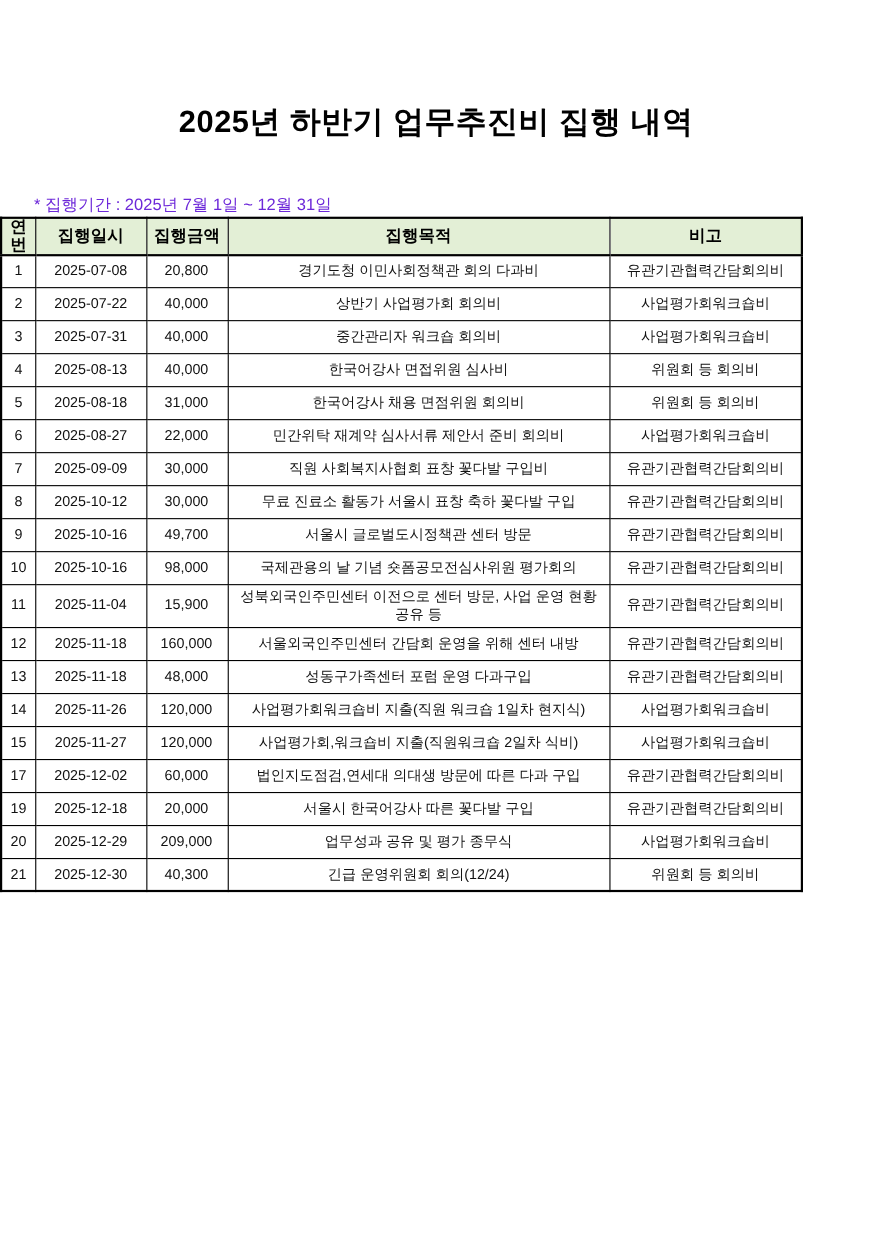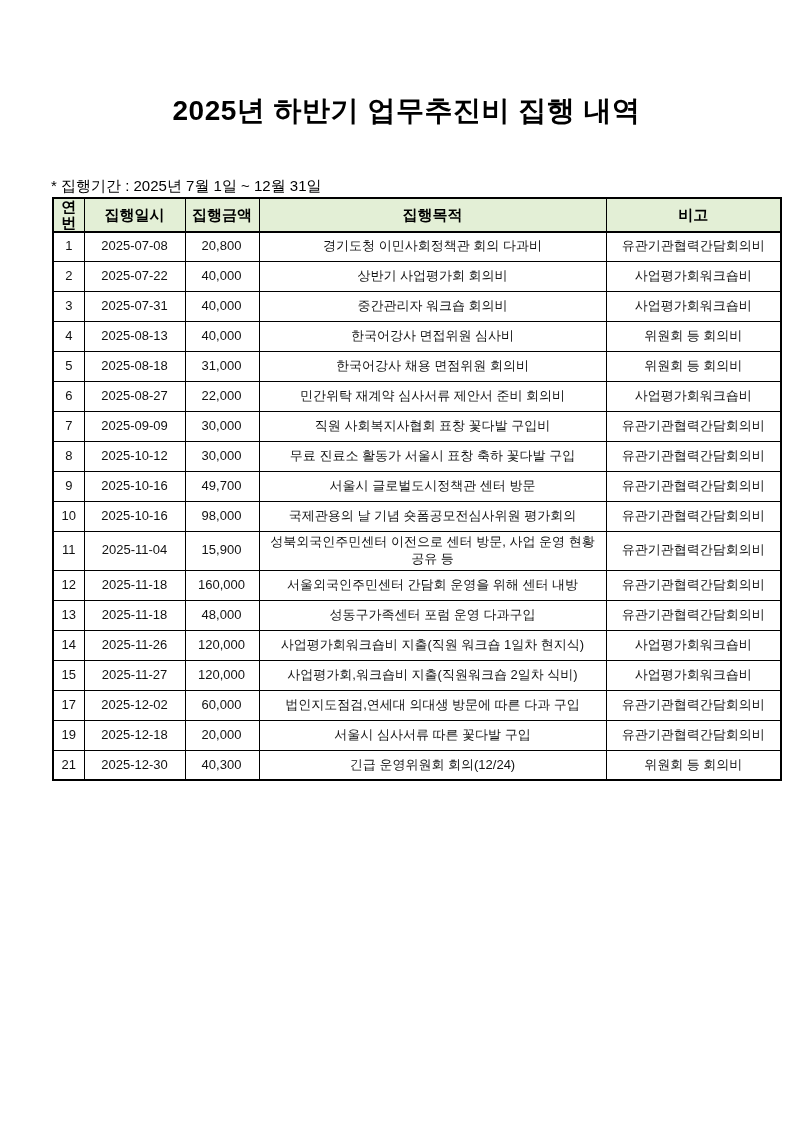--- a/index.html
+++ b/index.html
@@ -5,40 +5,39 @@
   :root { --header-bg: #e3efd6; --ink: #111; }
   * { box-sizing: border-box; }
   html, body { margin: 0; padding: 0; }
   body {
     width: 793px; height: 1122px;
     background: #ffffff;
     font-family: "Liberation Sans", "DejaVu Sans", sans-serif;
     color: var(--ink);
     overflow: hidden;
   }
-  .page { position: relative; width: 793px; height: 1122px; padding-left: 20px; }
+  .page { position: relative; width: 793px; height: 1122px; }
   .title {
     margin: 0;
     padding-top: 92px;
     text-align: center;
     font-size: 28px;
     font-weight: bold;
     letter-spacing: 0.5px;
     color: #000;
   }
   .period {
     margin: 47px 0 1px 31px;
     font-size: 15px;
-    color: #000000;
+    color: #6d28d9;
   }
   table.expense {
     border-collapse: collapse;
     table-layout: fixed;
     width: 728px;
-    margin-left: 32px;
     border: 2.5px solid #000;
   }
   table.expense th, table.expense td {
     border: 1.5px solid #000;
     overflow: hidden;
     vertical-align: middle;
   }
   table.expense thead th {
     background: var(--header-bg);
     font-weight: bold;
@@ -202,22 +201,29 @@
           <td class="col-no">17</td>
           <td class="col-date">2025-12-02</td>
           <td class="col-amount">60,000</td>
           <td class="col-purpose">법인지도점검,연세대 의대생 방문에 따른 다과 구입</td>
           <td class="col-note">유관기관협력간담회의비</td>
         </tr>
         <tr>
           <td class="col-no">19</td>
           <td class="col-date">2025-12-18</td>
           <td class="col-amount">20,000</td>
-          <td class="col-purpose">서울시 심사서류 따른 꽃다발 구입</td>
-          <td class="col-note">유관기관협력간담회의비</td>
+          <td class="col-purpose">서울시 한국어강사 따른 꽃다발 구입</td>
+          <td class="col-note">유관기관협력간담회의비</td>
+        </tr>
+        <tr>
+          <td class="col-no">20</td>
+          <td class="col-date">2025-12-29</td>
+          <td class="col-amount">209,000</td>
+          <td class="col-purpose">업무성과 공유 및 평가 종무식</td>
+          <td class="col-note">사업평가회워크숍비</td>
         </tr>
         <tr>
           <td class="col-no">21</td>
           <td class="col-date">2025-12-30</td>
           <td class="col-amount">40,300</td>
           <td class="col-purpose">긴급 운영위원회 회의(12/24)</td>
           <td class="col-note">위원회 등 회의비</td>
         </tr>
       </tbody>
   </table>

